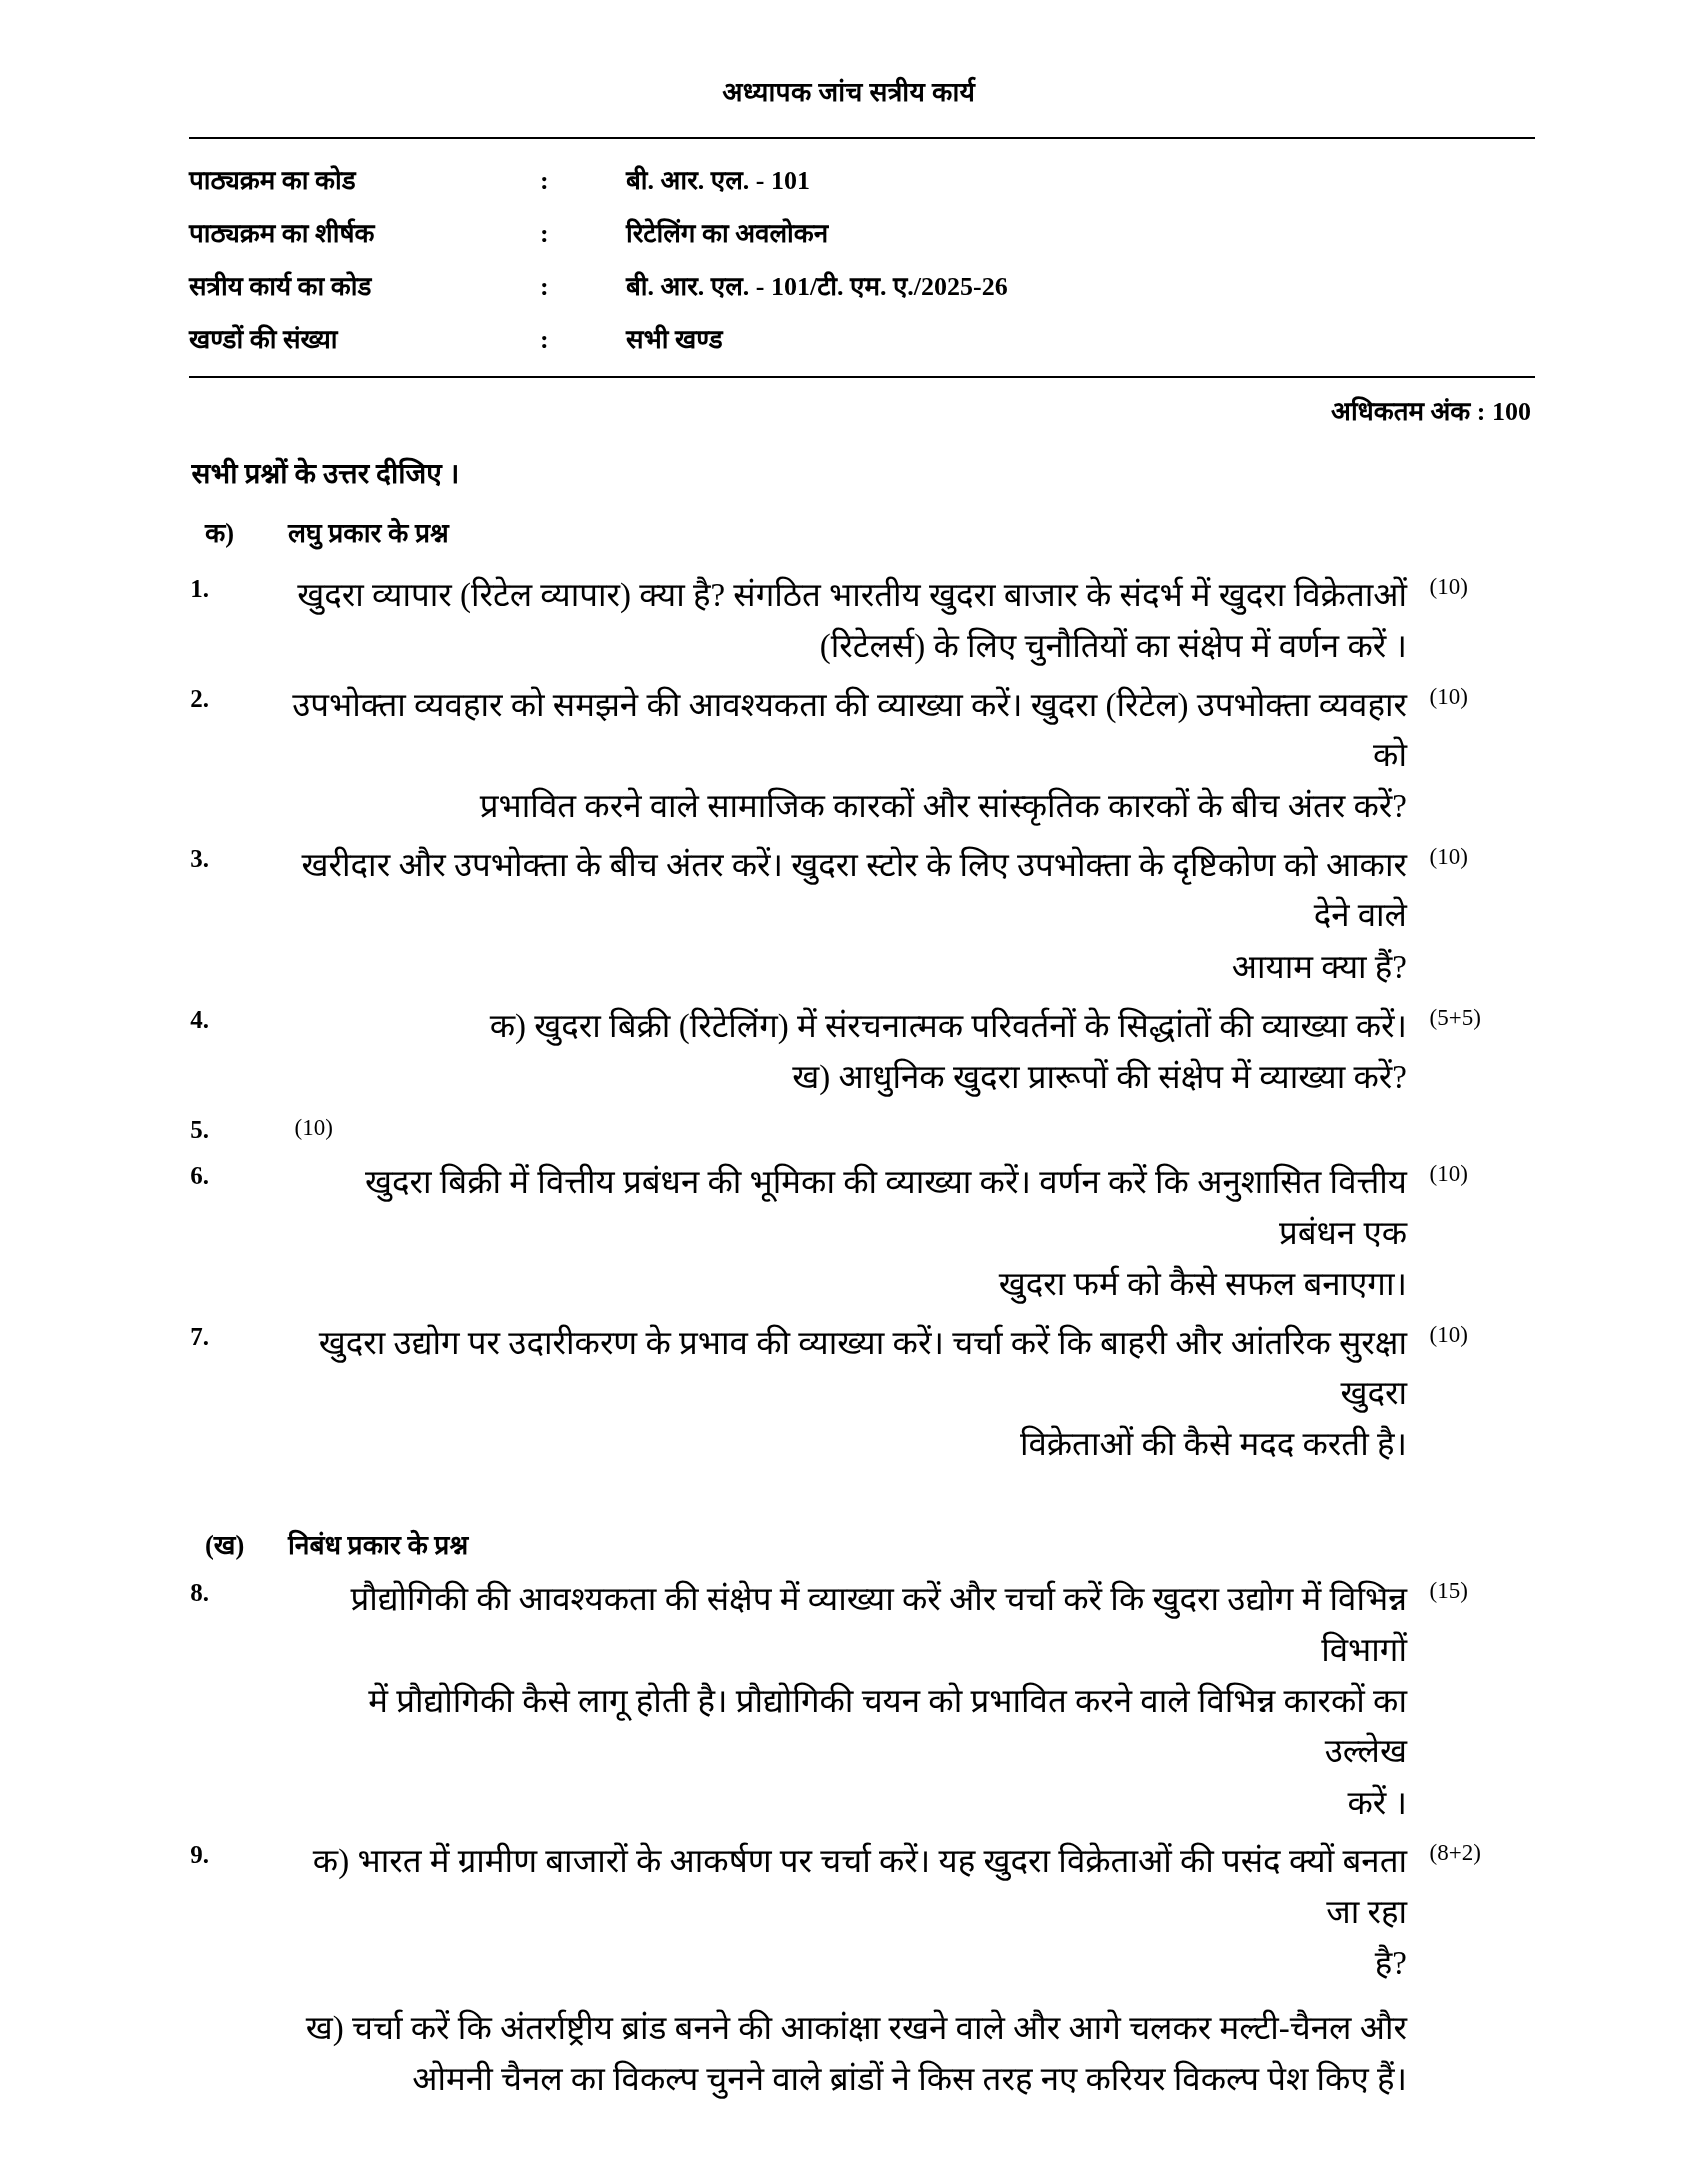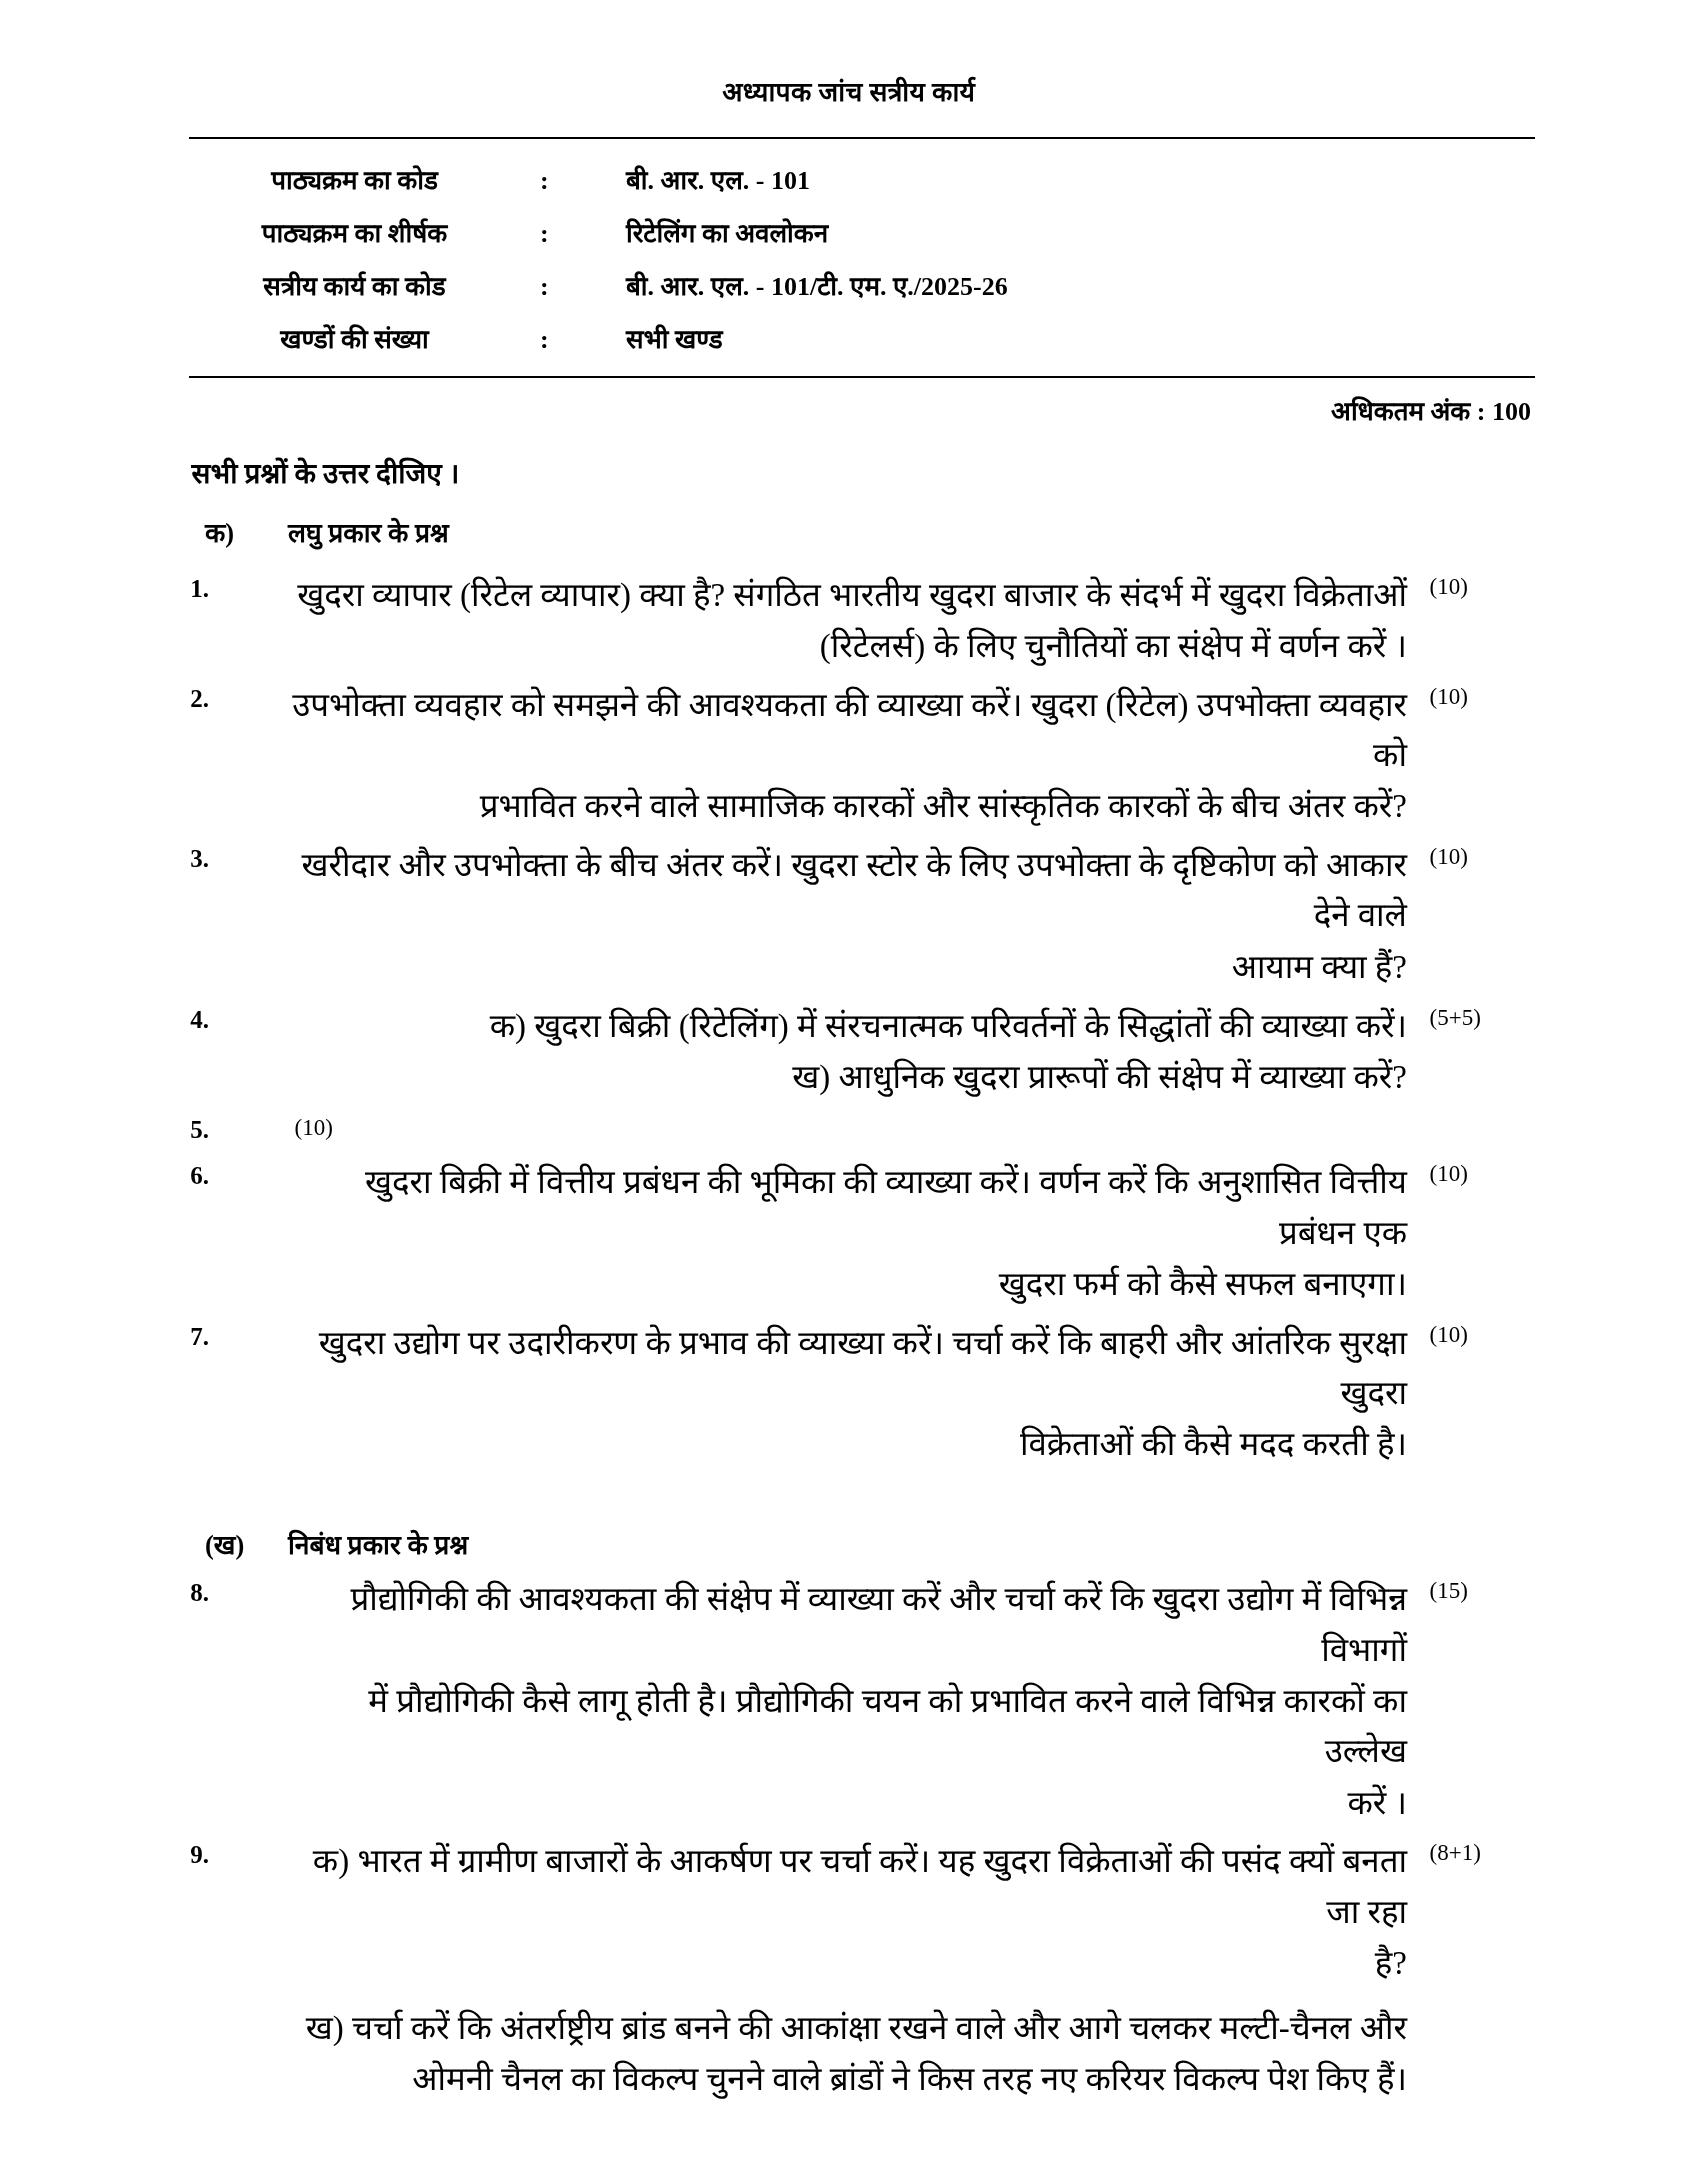--- a/index.html
+++ b/index.html
@@ -48,21 +48,21 @@
     border-collapse: collapse;
     margin-top: 13.2px;
   }
   .meta-table td {
     font-size: 26px;
     font-weight: bold;
     padding: 8.6px 0 8.6px 0;
     vertical-align: baseline;
     white-space: nowrap;
   }
-  .meta-label { width: 331px; text-align: center; }
+  .meta-label { width: 331px; }
   .meta-colon { width: 86px; text-align: left; padding-left: 20px !important; }
   .meta-value { }
 
   .meta-wrap { padding-bottom: 10.6px; }
 
   
   .max-marks {
     text-align: right;
     font-size: 26px;
     font-weight: bold;
@@ -261,19 +261,19 @@
     </div>
 
     <div class="qrow">
       <div class="qnum">9.</div>
       <div class="qbody">
         <span class="qline">क) भारत में ग्रामीण बाजारों के आकर्षण पर चर्चा करें। यह खुदरा विक्रेताओं की पसंद क्यों बनता जा रहा</span>
         <span class="qline">है?</span>
         <span class="qline" style="margin-top:14.6px;">ख) चर्चा करें कि अंतर्राष्ट्रीय ब्रांड बनने की आकांक्षा रखने वाले और आगे चलकर मल्टी-चैनल और</span>
         <span class="qline">ओमनी चैनल का विकल्प चुनने वाले ब्रांडों ने किस तरह नए करियर विकल्प पेश किए हैं।</span>
       </div>
-      <div class="qmarks">(8+1)</div>
+      <div class="qmarks">(8+2)</div>
     </div>
 
   </div>
 
 </div>
 
 
 </body></html>

